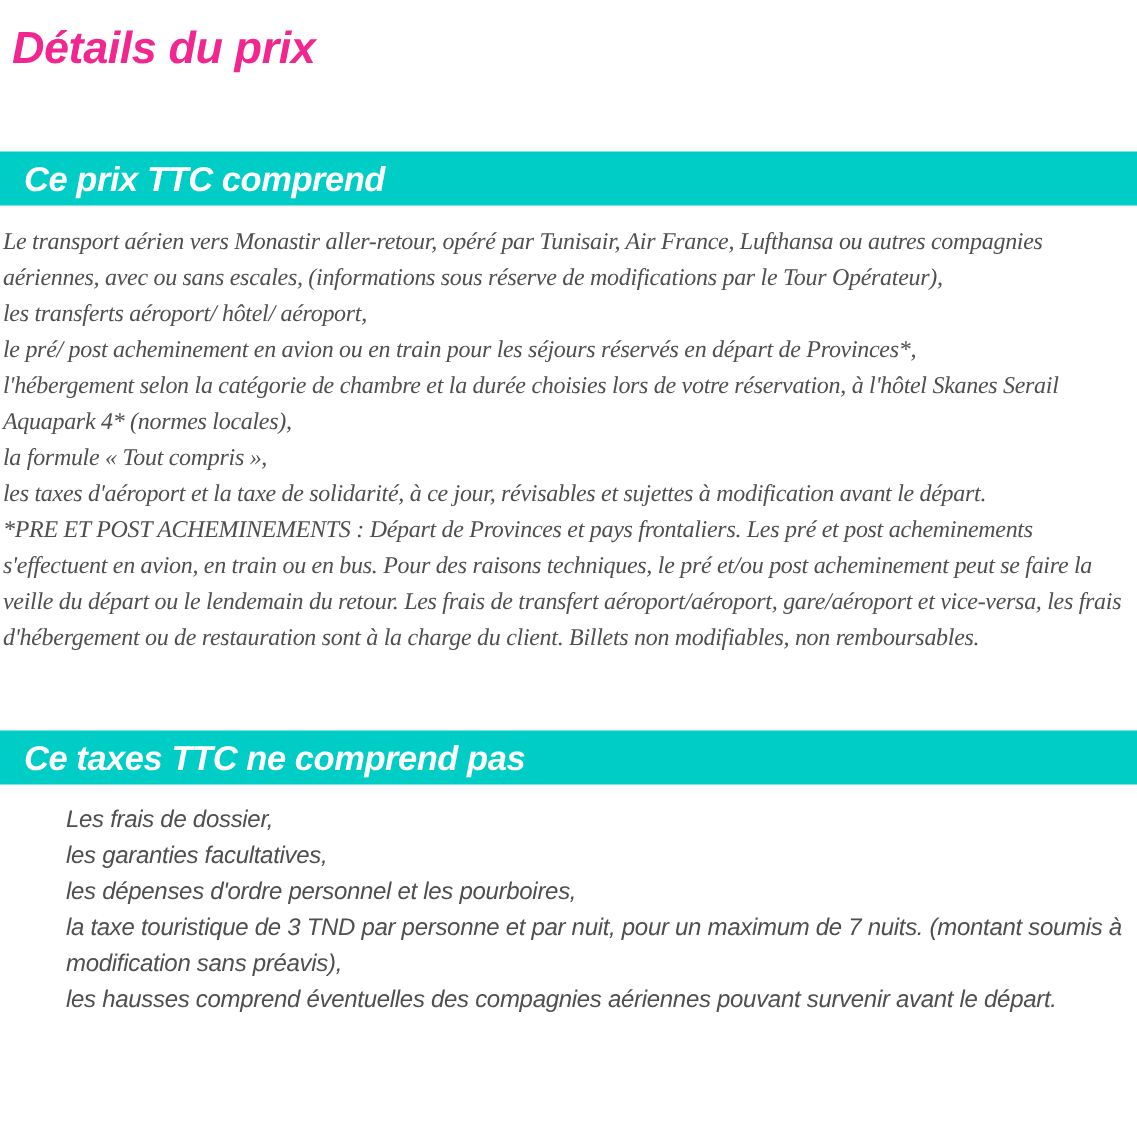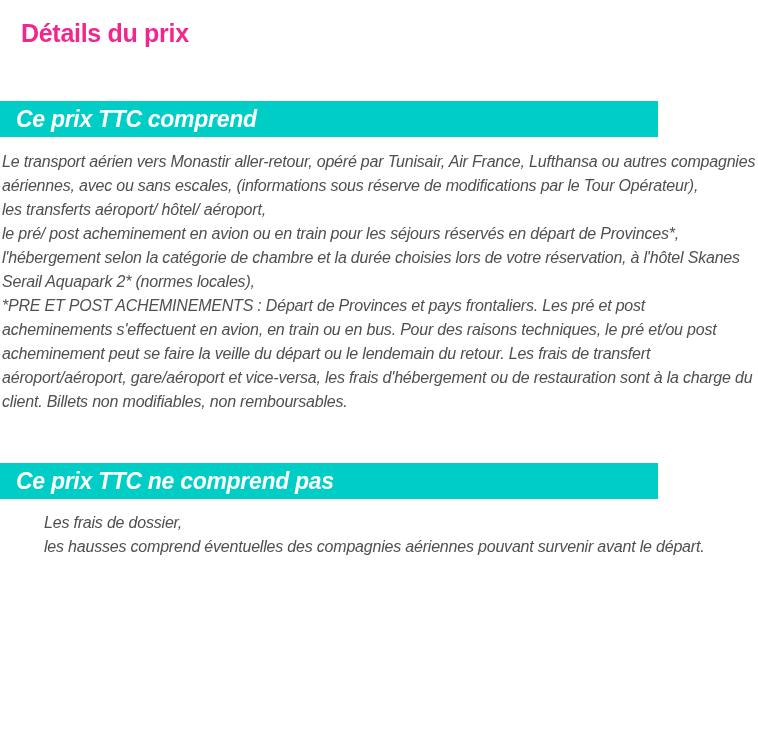--- a/index.html
+++ b/index.html
@@ -11,29 +11,30 @@
   }
   body {
     font-family: "Liberation Sans", "DejaVu Sans", sans-serif;
   }
   .page {
     width: 758px;
     height: 755px;
     background: var(--background, #ffffff);
   }
   .page-title {
-    margin: 20px 0 0 21px;
-    font-size: 25px;
+    margin: 20px 0 0 8px;
+    font-size: 30px;
     line-height: 26px;
     font-weight: 700;
+    font-style: italic;
     color: var(--accent-pink, #F2268F);
     letter-spacing: -0.3px;
   }
   .banner {
-    width: 658px;
+    width: 758px;
     height: 36px;
     line-height: 36px;
     background: var(--accent-teal, #00CEC6);
     color: var(--banner-text, #ffffff);
     font-size: 23px;
     font-weight: 700;
     font-style: italic;
     padding-left: 16px;
     letter-spacing: -0.3px;
     white-space: nowrap;
@@ -42,48 +43,53 @@
   .banner-1 { margin-top: 55px; }
   .banner-2 { margin-top: 49px; }
   .section-body {
     font-style: italic;
     font-size: 16px;
     line-height: 24px;
     color: var(--body-text, #4F4F4F);
     padding: 0 2px 0 2px;
     letter-spacing: -0.2px;
   }
-  .body-1 { margin-top: 13px; }
+  .body-1 { margin-top: 13px; font-family: Liberation Serif, serif; }
   .body-2 { margin-top: 12px; margin-left: 42px; }
   .note-paragraph { margin-top: 24px; }
   .line { margin: 0; }
 </style>
 </head>
 <body>
 
 <div class="page">
 
   <h1 class="page-title">Détails du prix</h1>
 
   <section>
     <div class="banner banner-1">
       <span>Ce prix TTC comprend</span>
     </div>
     <div class="section-body body-1">
       <p class="line">Le transport aérien vers Monastir aller-retour, opéré par Tunisair, Air France, Lufthansa ou autres compagnies aériennes, avec ou sans escales, (informations sous réserve de modifications par le Tour Opérateur),</p>
       <p class="line">les transferts aéroport/ hôtel/ aéroport,</p>
       <p class="line">le pré/ post acheminement en avion ou en train pour les séjours réservés en départ de Provinces*,</p>
-      <p class="line">l'hébergement selon la catégorie de chambre et la durée choisies lors de votre réservation, à l'hôtel Skanes Serail Aquapark 2* (normes locales),</p>
+      <p class="line">l'hébergement selon la catégorie de chambre et la durée choisies lors de votre réservation, à l'hôtel Skanes Serail Aquapark 4* (normes locales),</p>
+      <p class="line">la formule « Tout compris »,</p>
+      <p class="line">les taxes d'aéroport et la taxe de solidarité, à ce jour, révisables et sujettes à modification avant le départ.</p>
       <p class="line note-paragraph">*PRE ET POST ACHEMINEMENTS : Départ de Provinces et pays frontaliers. Les pré et post acheminements s'effectuent en avion, en train ou en bus. Pour des raisons techniques, le pré et/ou post acheminement peut se faire la veille du départ ou le lendemain du retour. Les frais de transfert aéroport/aéroport, gare/aéroport et vice-versa, les frais d'hébergement ou de restauration sont à la charge du client. Billets non modifiables, non remboursables.</p>
     </div>
   </section>
 
   <section>
     <div class="banner banner-2">
-      <span>Ce prix TTC ne comprend pas</span>
+      <span>Ce taxes TTC ne comprend pas</span>
     </div>
     <div class="section-body body-2">
       <p class="line">Les frais de dossier,</p>
+      <p class="line">les garanties facultatives,</p>
+      <p class="line">les dépenses d'ordre personnel et les pourboires,</p>
+      <p class="line">la taxe touristique de 3 TND par personne et par nuit, pour un maximum de 7 nuits. (montant soumis à modification sans préavis),</p>
       <p class="line">les hausses comprend éventuelles des compagnies aériennes pouvant survenir avant le départ.</p>
     </div>
   </section>
 
 </div>
 
 </body></html>

